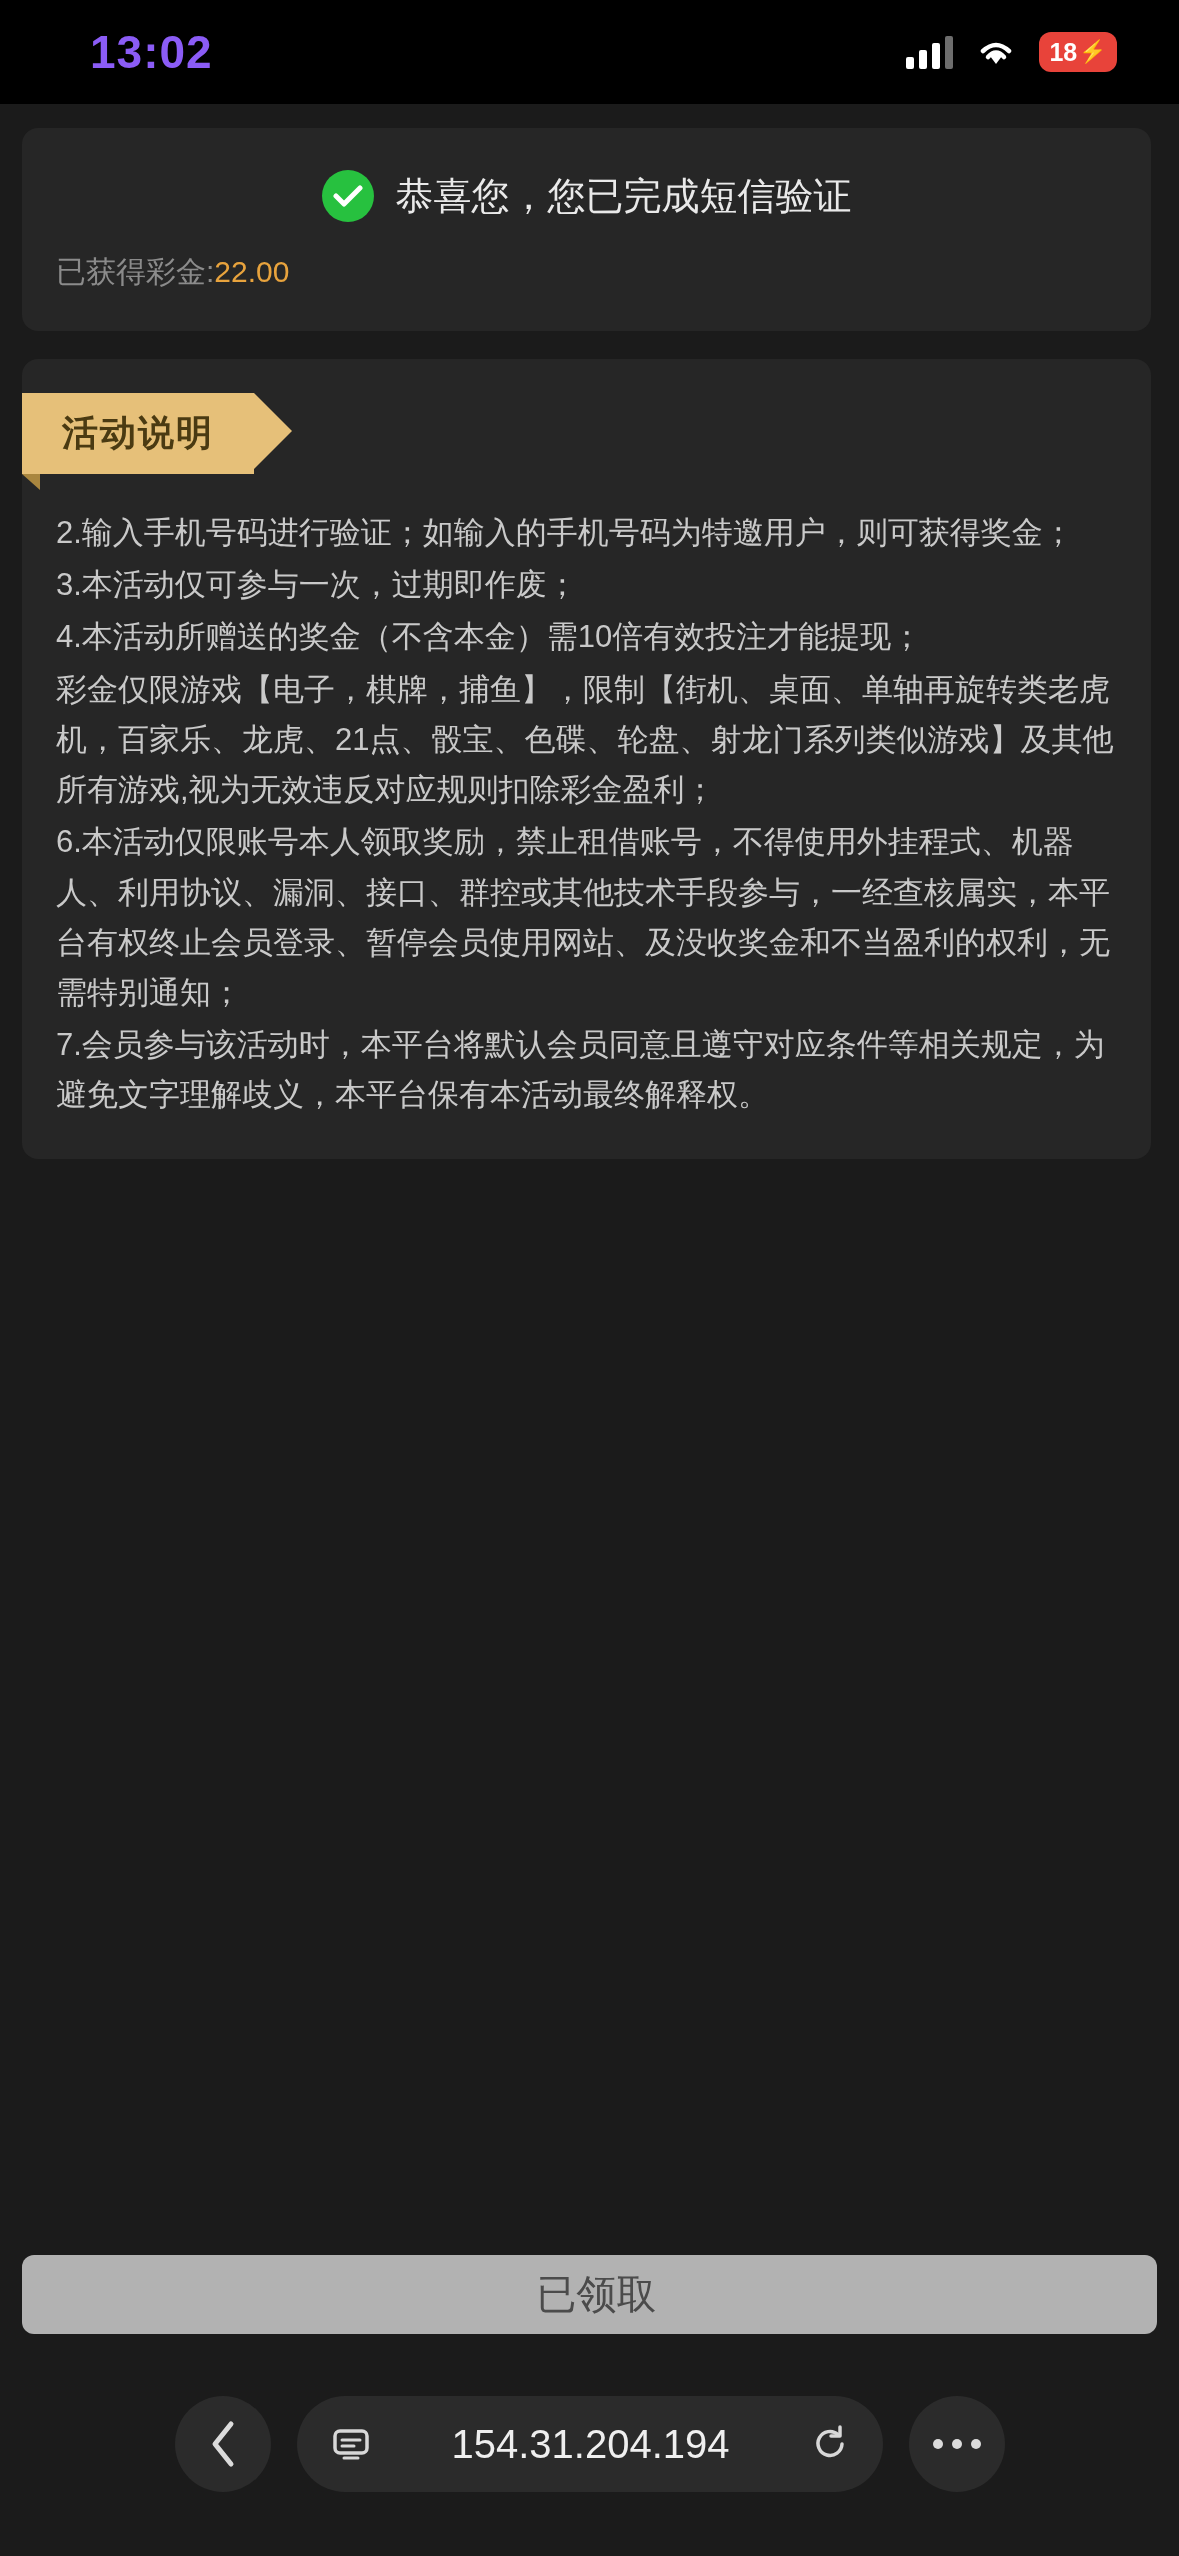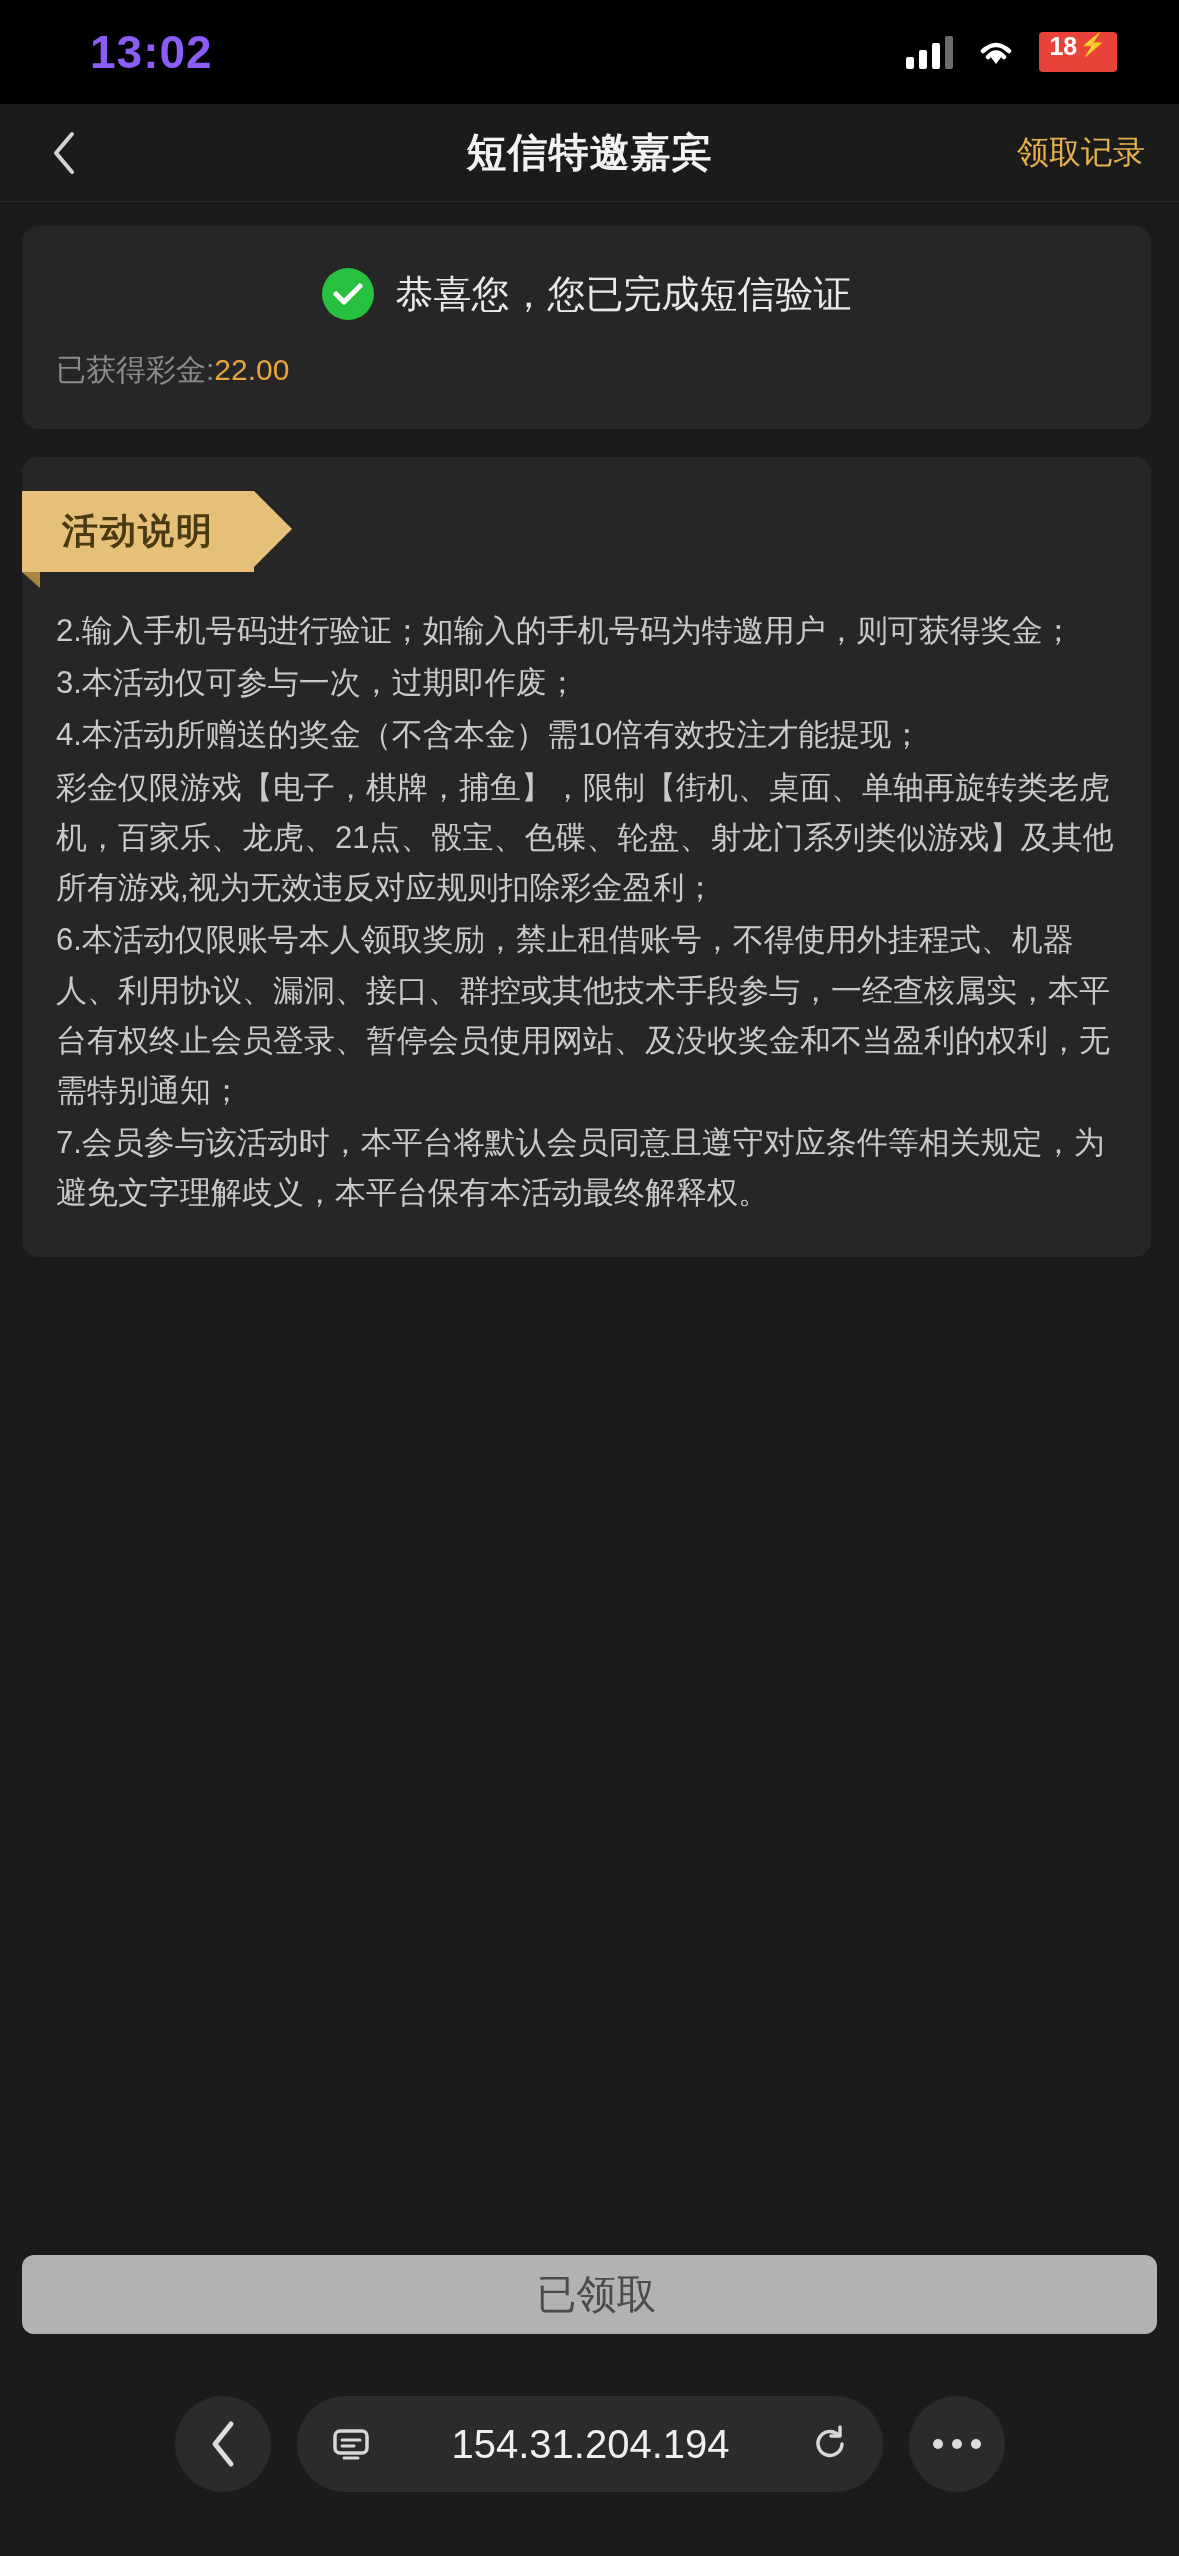--- a/index.html
+++ b/index.html
@@ -57,22 +57,23 @@
   .signal i:nth-child(3) { height: 26px; }
   .signal i:nth-child(4) { height: 33px; background: #6d6d6d; }
 
   .wifi { width: 42px; height: 32px; position: relative; }
   .wifi svg { display: block; }
 
   .battery {
     width: 78px;
     height: 40px;
     background: #e8433a;
-    border-radius: 4px;
-    display: flex;
+    border-radius: 12px;
+    display: flex;
+    align-items: center;
     justify-content: center;
     gap: 2px;
     color: #ffffff;
     font-size: 25px;
     font-weight: bold;
   }
   .battery .bolt { font-size: 22px; }
 
   
   .navbar {
@@ -279,29 +280,20 @@
           <path d="M13 21 Q21 12 29 21" stroke="#ffffff" stroke-width="4.5" fill="none" stroke-linecap="round"></path>
         </svg>
       </div>
       <div class="battery">
         <span>18</span>
           <span class="bolt">⚡</span>
       </div>
     </div>
   </div>
 
-  <div class="navbar">
-    <div class="nav-back">
-      <svg width="26" height="44" viewBox="0 0 26 44">
-        <path d="M21 3 L5 22 L21 41" stroke="#d4d4d4" stroke-width="4" fill="none" stroke-linecap="round" stroke-linejoin="round"></path>
-      </svg>
-    </div>
-    <div class="nav-title">短信特邀嘉宾</div>
-    <div class="nav-record">领取记录</div>
-  </div>
 
   <div class="content">
 
     <div class="card-result">
       <div class="result-row">
         <span class="check">
           <svg width="30" height="24" viewBox="0 0 30 24">
             <path d="M3 12 L11 20 L27 4" stroke="#ffffff" stroke-width="5" fill="none" stroke-linecap="round" stroke-linejoin="round"></path>
           </svg>
         </span>

